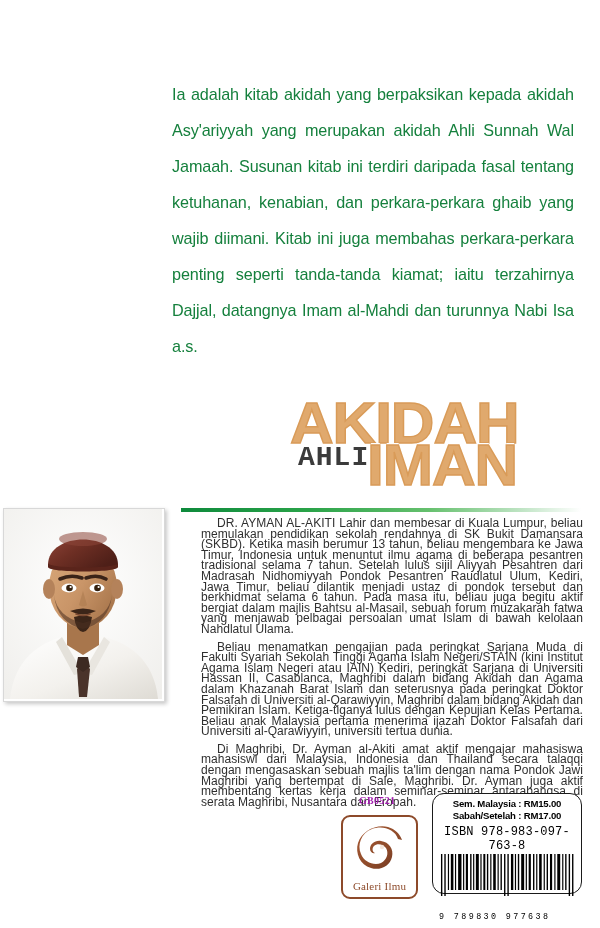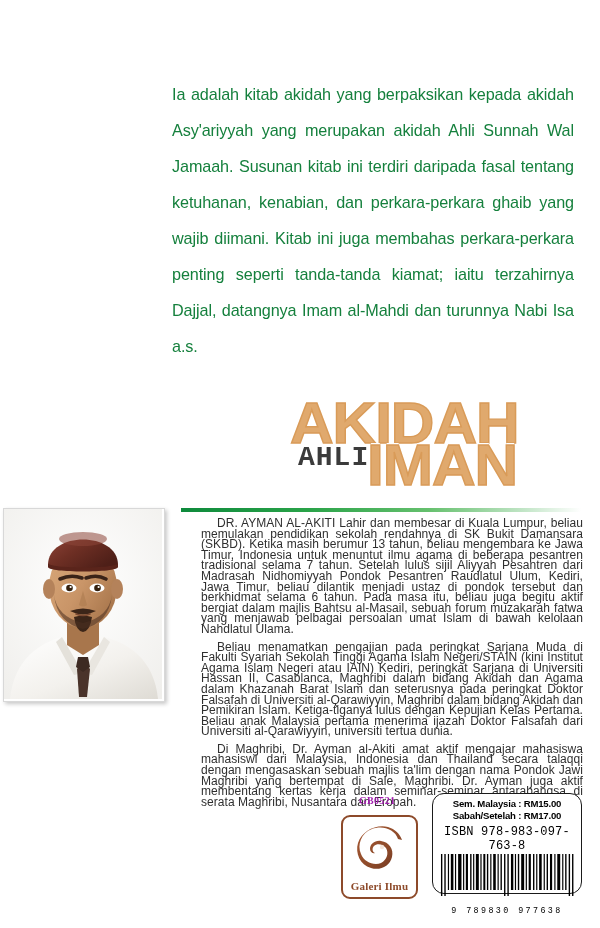--- a/index.html
+++ b/index.html
@@ -173,21 +173,20 @@
   #publisher-logo {
     position: absolute;
     left: 341px;
     top: 815px;
     width: 73px;
     height: 80px;
     border: 2.5px solid #8d4a2a;
     border-radius: 9px;
     background: #ffffff;
     overflow: hidden;
-    font-weight: bold;
   }
   #publisher-logo .logo-mark {
     position: absolute;
     left: 50%;
     top: 6px;
     transform: translateX(-50%);
   }
   #publisher-logo .logo-name {
     position: absolute;
     left: 0;
@@ -232,23 +231,22 @@
   #barcode-bars {
     margin-top: 1px;
     height: 42px;
     display: block;
     width: 100%;
   }
   #barcode-digits {
     font-family: "Liberation Mono", monospace;
     font-size: 8.4px;
     color: #000;
-    text-align: center;
     letter-spacing: 2.4px;
-    margin-top: 10px;
+    margin-top: 16px;
   }
 </style>
 </head>
 <body>
 
 <div id="synopsis">
   <p>Ia adalah kitab akidah yang berpaksikan kepada akidah Asy'ariyyah yang merupakan akidah Ahli Sunnah Wal Jamaah. Susunan kitab ini terdiri daripada fasal tentang ketuhanan, kenabian, dan perkara-perkara ghaib yang wajib diimani. Kitab ini juga membahas perkara-perkara penting seperti tanda-tanda kiamat; iaitu terzahirnya Dajjal, datangnya Imam al-Mahdi dan turunnya Nabi Isa a.s.</p>
 </div>
 
 <div id="title-lockup">

